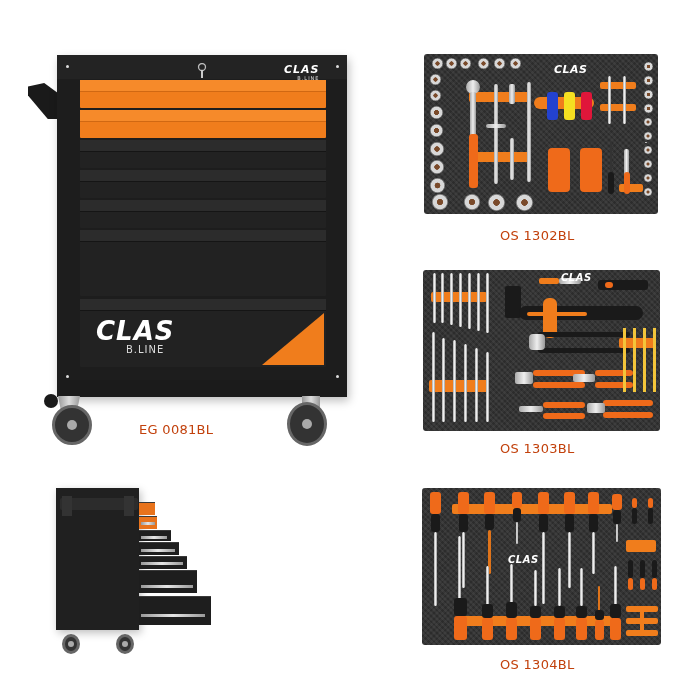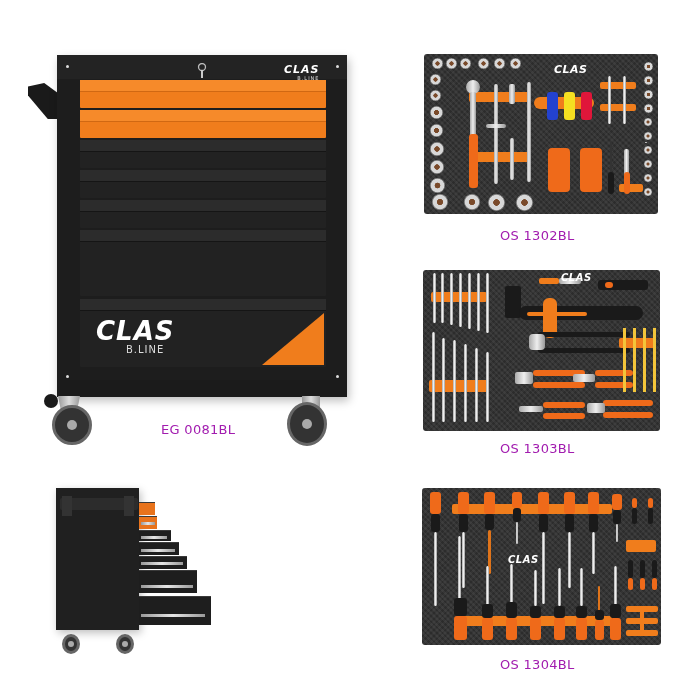--- a/index.html
+++ b/index.html
@@ -1,18 +1,18 @@
 <!DOCTYPE html>
 <html><head>
 <meta charset="utf-8">
 <style>
   html,body{margin:0;padding:0;background:#ffffff;}
   body{width:700px;height:700px;position:relative;overflow:hidden;font-family:"Liberation Sans",sans-serif;}
   .abs{position:absolute;}
-  .label{position:absolute;font-family:"DejaVu Sans",sans-serif;font-size:13px;color:#a21caf;letter-spacing:0.3px;white-space:nowrap;}
+  .label{position:absolute;font-family:"DejaVu Sans",sans-serif;font-size:13px;color:#c2410c;letter-spacing:0.3px;white-space:nowrap;}
 
   
   .cab{left:57px;top:55px;width:290px;height:342px;background:#1d1d1d;border-radius:2px;box-shadow:2px 4px 10px rgba(0,0,0,0.25);}
   .cab-top{left:57px;top:55px;width:290px;height:24px;background:#232323;}
   .screw{width:3px;height:3px;border-radius:50%;background:#ddd;}
   .handle-side{left:28px;top:83px;width:36px;height:36px;background:#1a1a1a;clip-path:polygon(0 10%,45% 0,100% 40%,100% 100%,55% 100%,0 35%);}
   .drawer{left:80px;width:246px;border-radius:1px;}
   .drawer .lip{position:absolute;left:0;top:0;width:100%;height:40%;}
   .d-orange{background:#f07d1c;}
   .d-orange .lip{background:#f68a2a;border-bottom:1px solid #d06812;}
@@ -104,21 +104,21 @@
   <div class="abs fork" style="left:58px;top:396px;width:22px;height:22px;clip-path:polygon(0 0,100% 0,80% 100%,20% 100%)"></div>
   <div class="abs wheel" style="left:52px;top:405px;width:40px;height:40px">
       <div class="wheel-hub"></div>
     </div>
 
   <div class="abs fork" style="left:302px;top:396px;width:18px;height:22px"></div>
   <div class="abs wheel" style="left:287px;top:402px;width:40px;height:44px">
       <div class="wheel-hub"></div>
     </div>
 
-  <div class="label" style="left:161px;top:422px">EG 0081BL</div>
+  <div class="label" style="left:139px;top:422px">EG 0081BL</div>
 </div>
 
 <div>
   <div class="abs tray" style="left:424px;top:54px;width:234px;height:160px">
 
     <div class="socket" style="left:8px;top:4px"></div>
       <div class="socket" style="left:22px;top:4px"></div>
     <div class="socket" style="left:36px;top:4px"></div>
       <div class="socket" style="left:54px;top:4px"></div>
     <div class="socket" style="left:70px;top:4px"></div>

